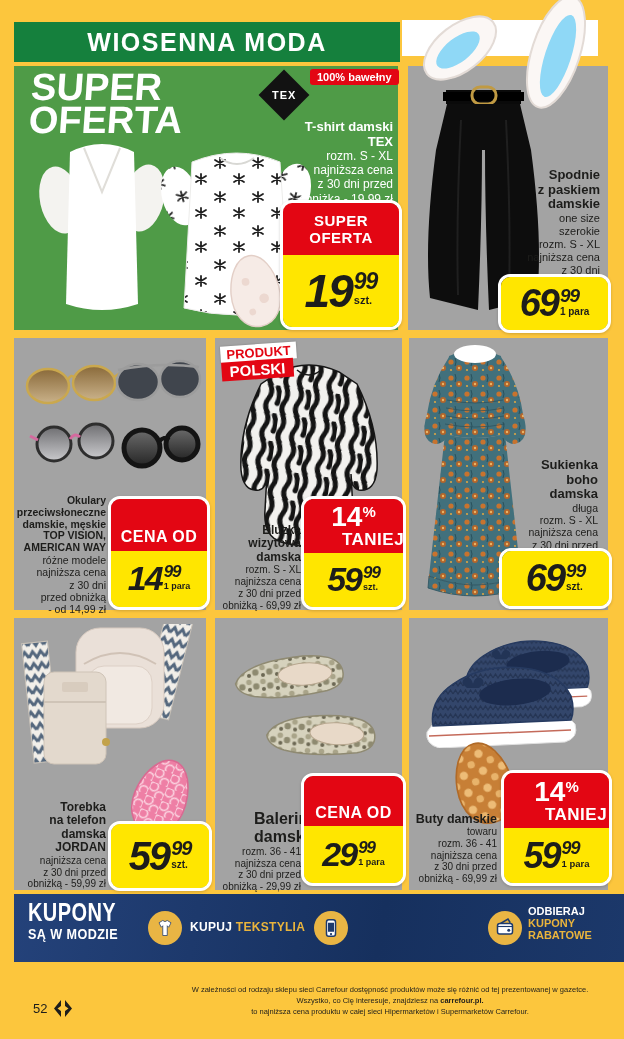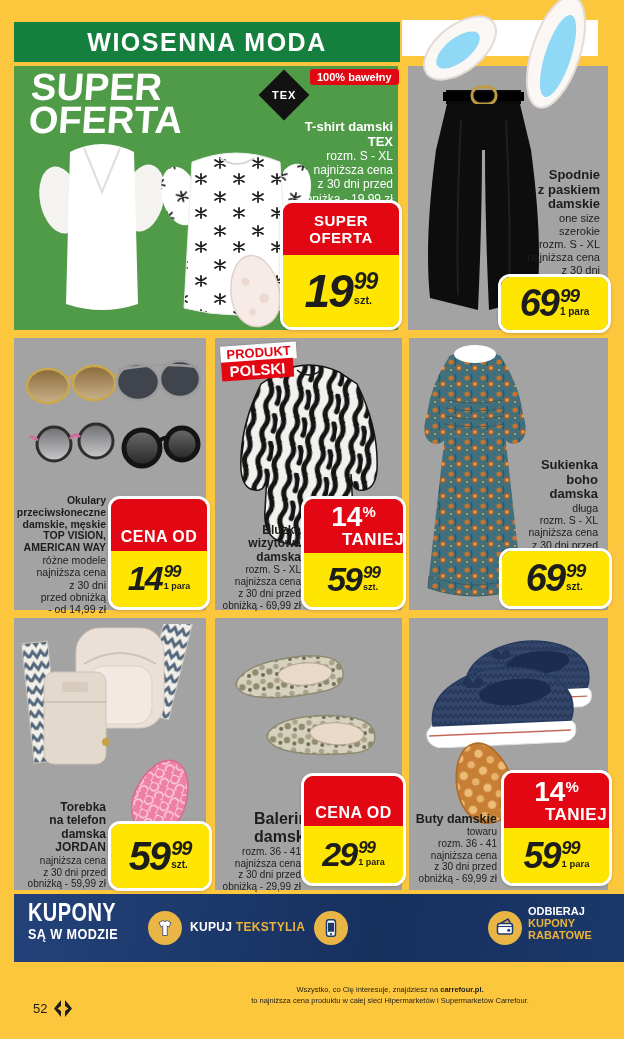--- a/index.html
+++ b/index.html
@@ -572,17 +572,18 @@
       <div class="yel">RABATOWE</div>
     </div>
   </div>
 
   <span class="pgnum">52</span>
   <svg class="clogo" width="20" height="17" viewBox="0 0 20 17">
     <polygon points="8,0 1,8.5 8,17 8,11 4.5,8.5 8,6" fill="#1d1d1b"></polygon>
     <polygon points="12,0 19,8.5 12,17 12,11 15.5,8.5 12,6" fill="#1d1d1b"></polygon>
   </svg>
   <div class="legal">
+    <div>W zależności od rodzaju sklepu sieci Carrefour dostępność produktów może się różnić od tej prezentowanej w gazetce.</div>
     <div><span>Wszystko, co Cię interesuje, znajdziesz na </span><b>carrefour.pl.</b></div>
     <div>to najniższa cena produktu w całej sieci Hipermarketów i Supermarketów Carrefour.</div>
   </div>
 
 </div>
 
 </body></html>

